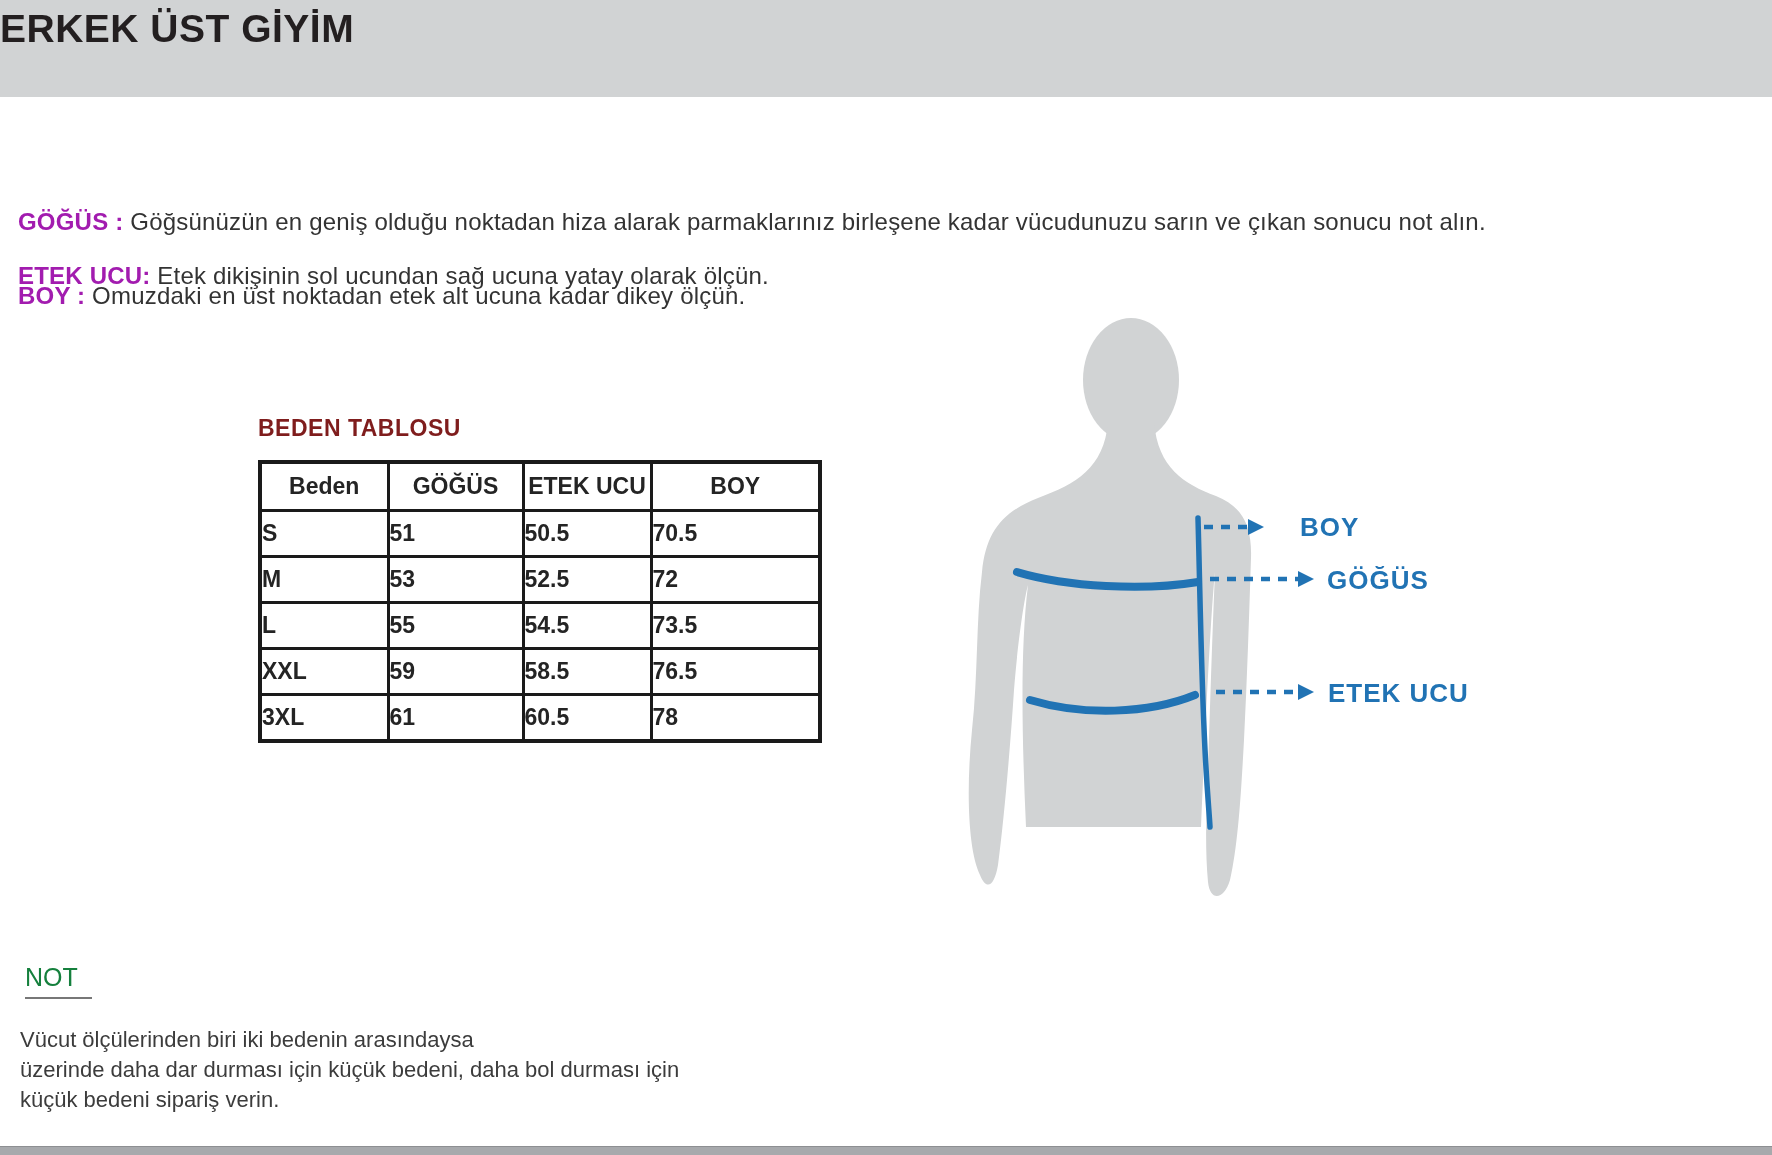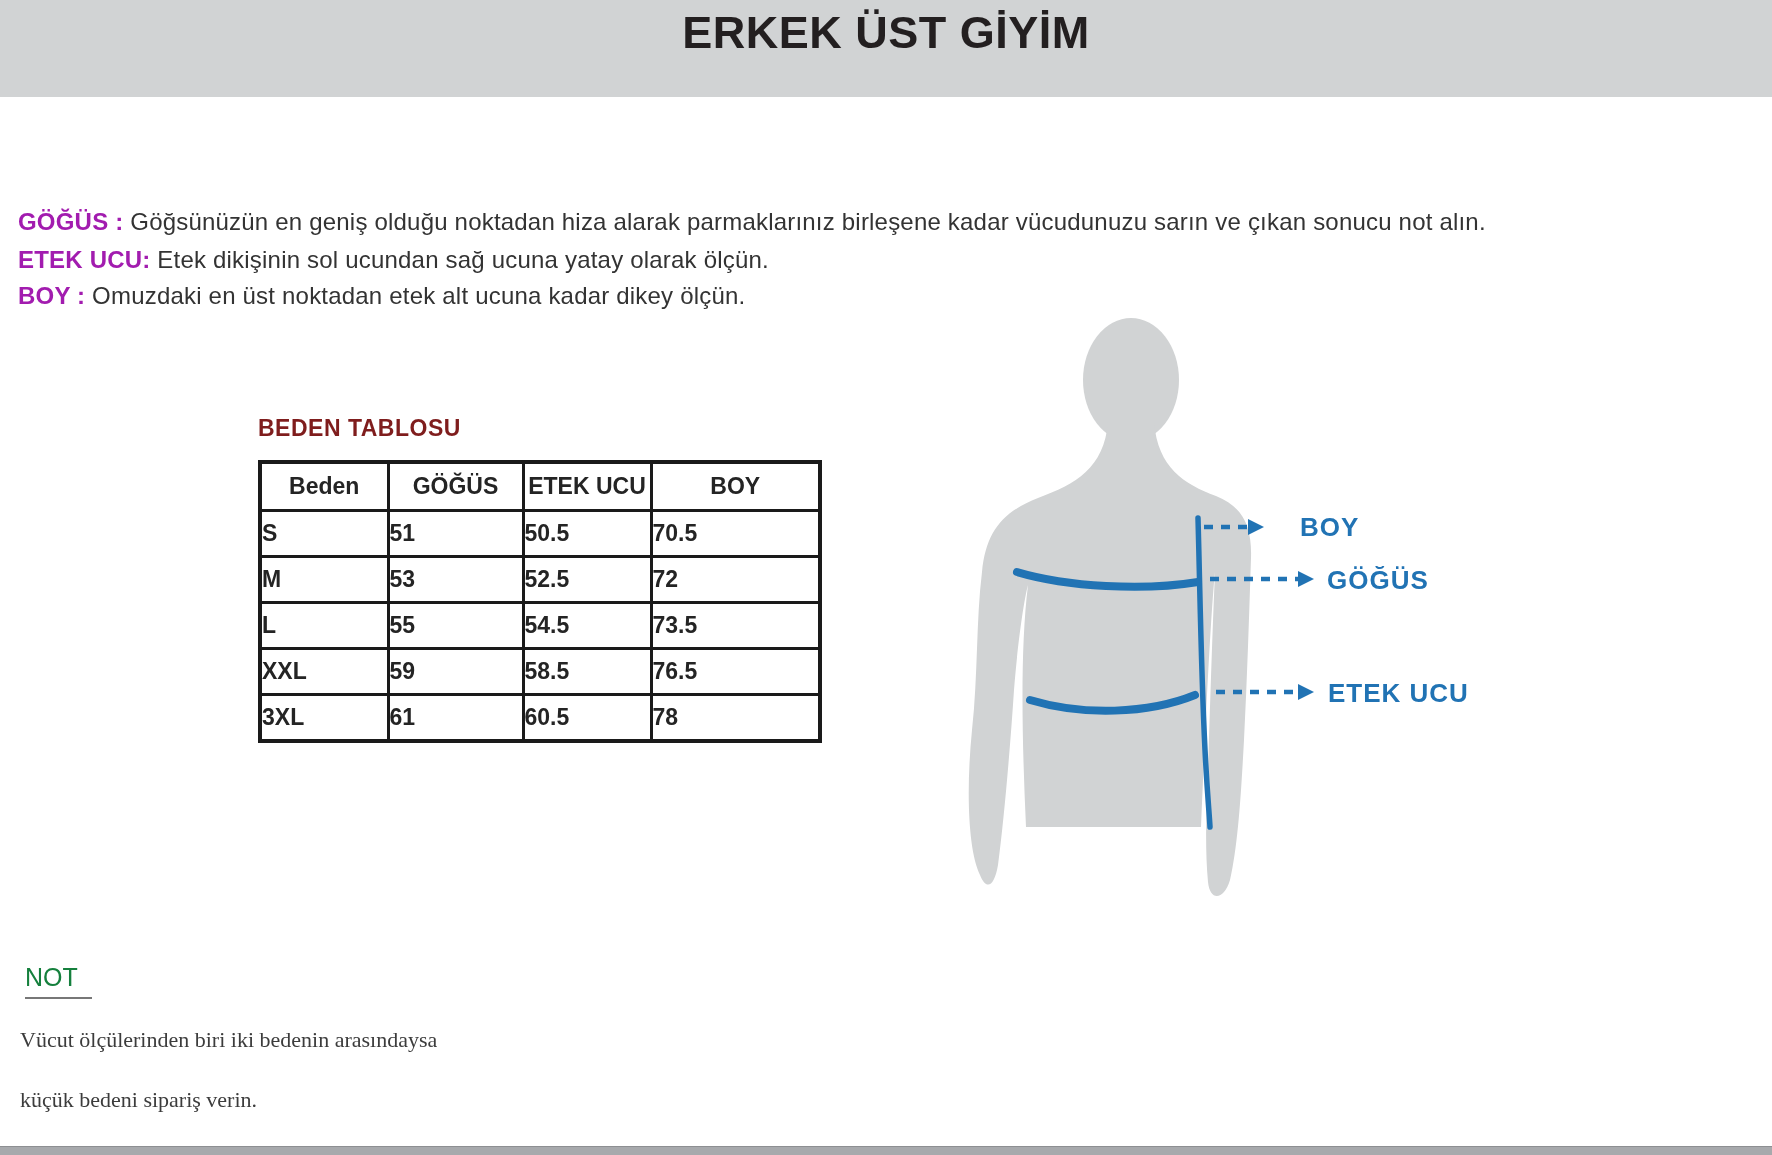--- a/index.html
+++ b/index.html
@@ -1,48 +1,48 @@
 <!DOCTYPE html>
 <html><head>
 <meta charset="utf-8">
 <style>
   html,body{margin:0;padding:0;background:#ffffff;}
   .page{position:relative;width:1772px;height:1155px;background:#ffffff;overflow:hidden;
         font-family:"Liberation Sans", sans-serif;color:#303030;}
 
   
   .header-bar{position:absolute;left:0;top:0;width:1772px;height:97px;background:#d1d3d4;}
-  .page-title{position:absolute;left:0;top:7px;width:1772px;text-align:center;
-              font-size:45px;font-weight:800;letter-spacing:.5px;color:#231f20;}
+  .page-title{position:absolute;left:0;top:7px;width:1772px;
+              font-size:39px;font-weight:800;letter-spacing:.5px;color:#231f20;}
 
   
   .section-heading{position:absolute;left:18px;top:128px;font-size:30px;font-weight:700;
                    letter-spacing:.8px;color:#2b2b2b;}
   .measure-line{position:absolute;left:18px;font-size:24px;letter-spacing:.2px;white-space:nowrap;color:#333333;}
   .measure-line b{color:#a21caf;font-weight:700;}
-  .ml-0{top:184px;} .ml-1{top:222px;} .ml-2{top:258px;}
+  .ml-0{top:184px;} .ml-1{top:238px;} .ml-2{top:258px;}
 
   
   .table-title{position:absolute;left:258px;top:415px;font-size:23px;font-weight:700;
                letter-spacing:.5px;color:#7f1d1d;}
   .size-table{position:absolute;left:258px;top:460px;border-collapse:collapse;
               font-size:23px;font-weight:700;color:#242424;}
   .size-table td,.size-table th{border:3px solid #1a1a1a;padding:0;}
   .size-table{border:4px solid #1a1a1a;}
   .size-table th{height:45px;} .size-table td{height:43px;font-weight:700;}
 
   
   .figure-svg{position:absolute;left:958px;top:310px;width:370px;height:590px;}
   .diagram-label{position:absolute;font-size:26px;font-weight:700;letter-spacing:1px;color:#2173b4;white-space:nowrap;}
   .dl-boy{left:1300px;top:512px;} .dl-gogus{left:1327px;top:565px;} .dl-etek{left:1328px;top:678px;}
 
   
   .note-heading{position:absolute;left:25px;top:963px;font-size:25px;font-weight:400;color:#15803d;
                 border-bottom:2px solid #777777;padding:0 14px 5px 0;}
-  .note-line{position:absolute;left:20px;font-size:22px;color:#3c3c3c;white-space:nowrap;font-family:Liberation Serif, serif;}
+  .note-line{position:absolute;left:20px;font-size:22px;color:#3c3c3c;white-space:nowrap;}
   .nl-0{top:1005px;} .nl-1{top:1035px;} .nl-2{top:1065px;}
 
   
   .footer-bar{position:absolute;left:0;top:1146px;width:1772px;height:9px;background:#a7a9ac;
               border-top:1px solid #8d8f92;}
 </style>
 </head>
 <body>
 
 <div class="page">
@@ -145,16 +145,17 @@
       <polygon points="340,374 356,382 340,390" fill="#2173b4"></polygon>
     </g>
   </svg>
 
   <div class="diagram-label dl-boy">BOY</div>
   <div class="diagram-label dl-gogus">GÖĞÜS</div>
   <div class="diagram-label dl-etek">ETEK UCU</div>
 
   <div class="note-heading">NOT</div>
   <p class="note-line nl-0">Vücut ölçülerinden biri iki bedenin arasındaysa</p>
+  <p class="note-line nl-1">üzerinde daha dar durması için küçük bedeni, daha bol durması için</p>
   <p class="note-line nl-2">küçük bedeni sipariş verin.</p>
 
   <div class="footer-bar"></div>
 </div>
 
 </body></html>

